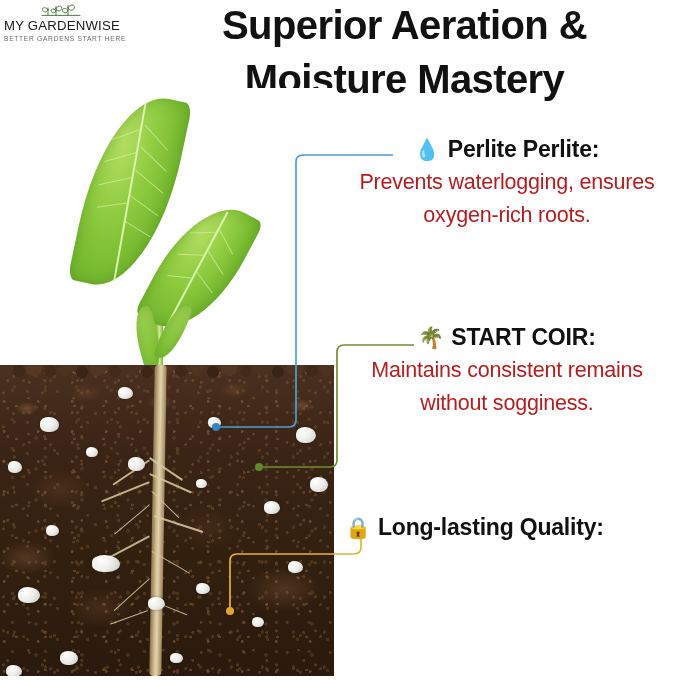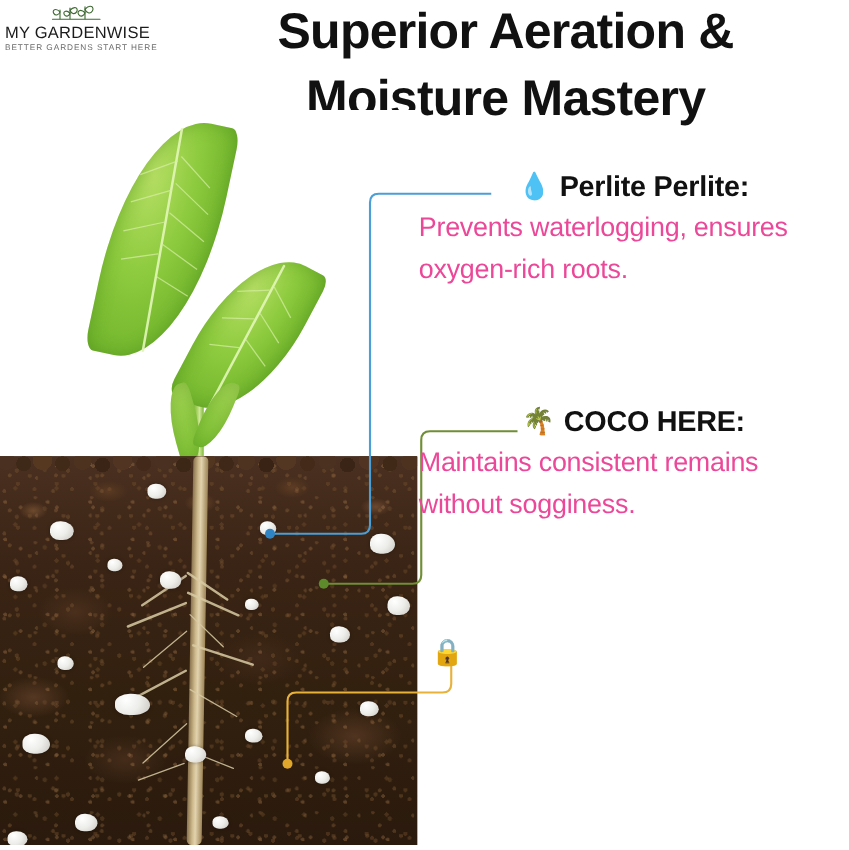--- a/index.html
+++ b/index.html
@@ -245,24 +245,24 @@
     line-height:30px;
     white-space:nowrap;
   }
   .feature-emoji {
     font-size:21px;
     line-height:1;
     display:inline-block;
   }
   .feature-body {
     margin-top:2px;
-    text-align:left;
+    text-align:center;
     font-size:21.5px;
     font-weight:300;
-    color:#ec4899;
+    color:#b91c1c;
     line-height:33px;
     letter-spacing:-0.2px;
   }
   #feature-0 { top:134px; }
   #feature-1 { top:322px; }
   #feature-2 { top:512px; }
   #feature-2 .feature-head { justify-content:flex-start; padding-left:10px; }
   #feature-2 .feature-body { padding:0 2px; }
 </style>
 </head>
@@ -389,24 +389,25 @@
     <div class="feature-head">
       <span class="feature-emoji">💧</span>
       <span>Perlite Perlite:</span>
     </div>
     <div class="feature-body">Prevents waterlogging, ensures oxygen-rich roots.</div>
   </div>
 
   <div class="feature" id="feature-1">
     <div class="feature-head">
       <span class="feature-emoji">🌴</span>
-      <span>COCO HERE:</span>
+      <span>START COIR:</span>
     </div>
     <div class="feature-body">Maintains consistent remains without sogginess.</div>
   </div>
 
   <div class="feature" id="feature-2">
     <div class="feature-head">
       <span class="feature-emoji">🔒</span>
+      <span>Long-lasting Quality:</span>
     </div>
   </div>
 
 </div>
 
 </body></html>

